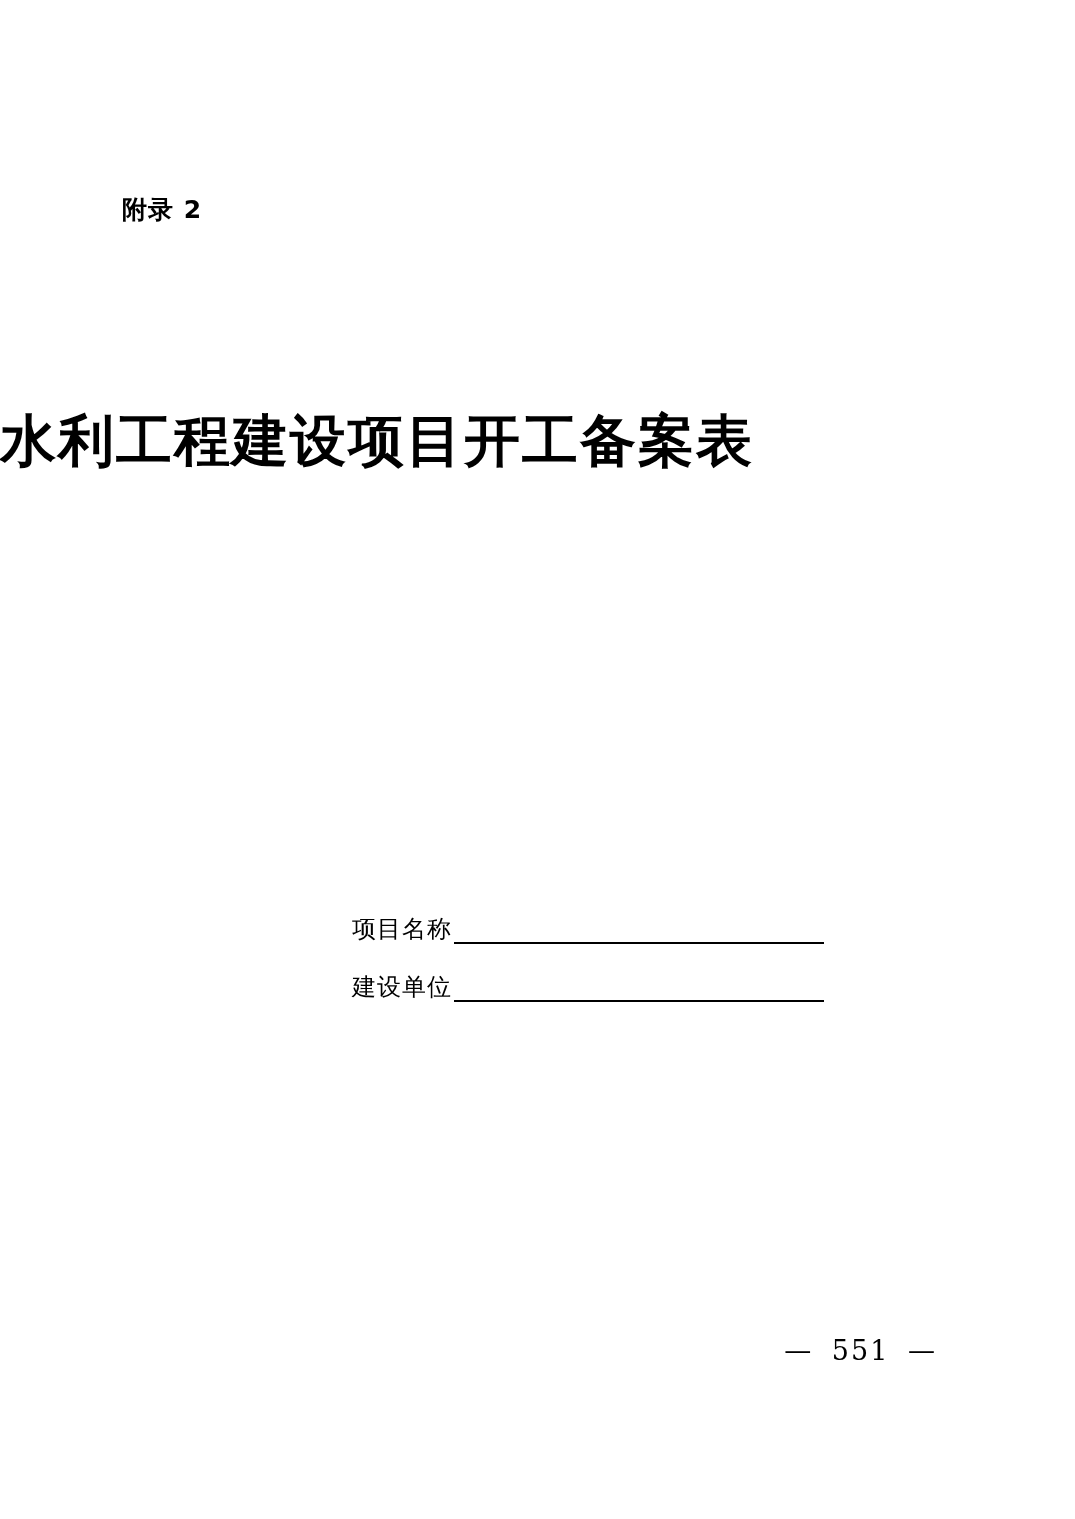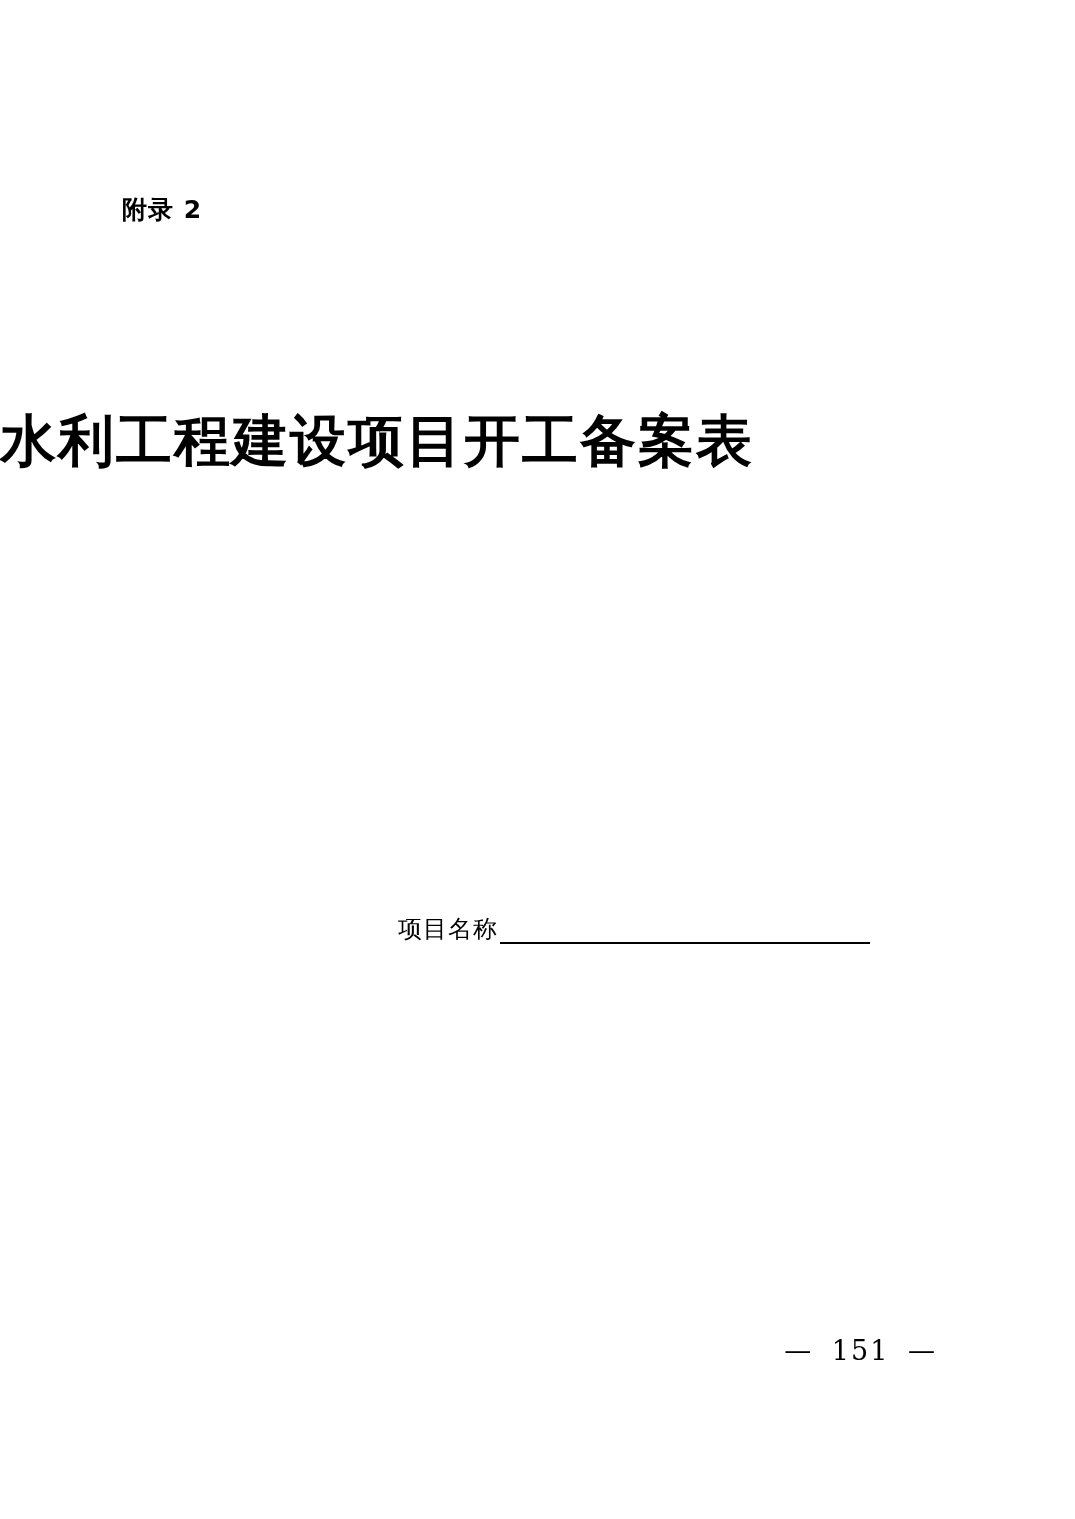--- a/index.html
+++ b/index.html
@@ -44,21 +44,20 @@
     letter-spacing: 2px;
     white-space: nowrap;
   }
 
   
   .fields {
     position: absolute;
     left: 352px;
     top: 910px;
     width: 500px;
-    margin-left: 46px;
   }
   .field-row {
     display: flex;
     align-items: flex-end;
     margin-bottom: 24px;
     height: 34px;
   }
   .field-label {
     font-family: "DejaVu Sans", sans-serif;
     font-size: 24px;
@@ -113,23 +112,27 @@
 
   <h1 class="doc-title">水利工程建设项目开工备案表</h1>
 
   <div class="fields">
 
     <div class="field-row">
       <span class="field-label">项目名称</span>
       <span class="field-line"></span>
     </div>
 
+    <div class="field-row">
+      <span class="field-label">建设单位</span>
+      <span class="field-line"></span>
+    </div>
 
   </div>
 
 
   <div class="page-number">
     <span class="dash">—</span>
-    <span>151</span>
+    <span>551</span>
     <span class="dash">—</span>
   </div>
 
 </div>
 
 </body></html>

